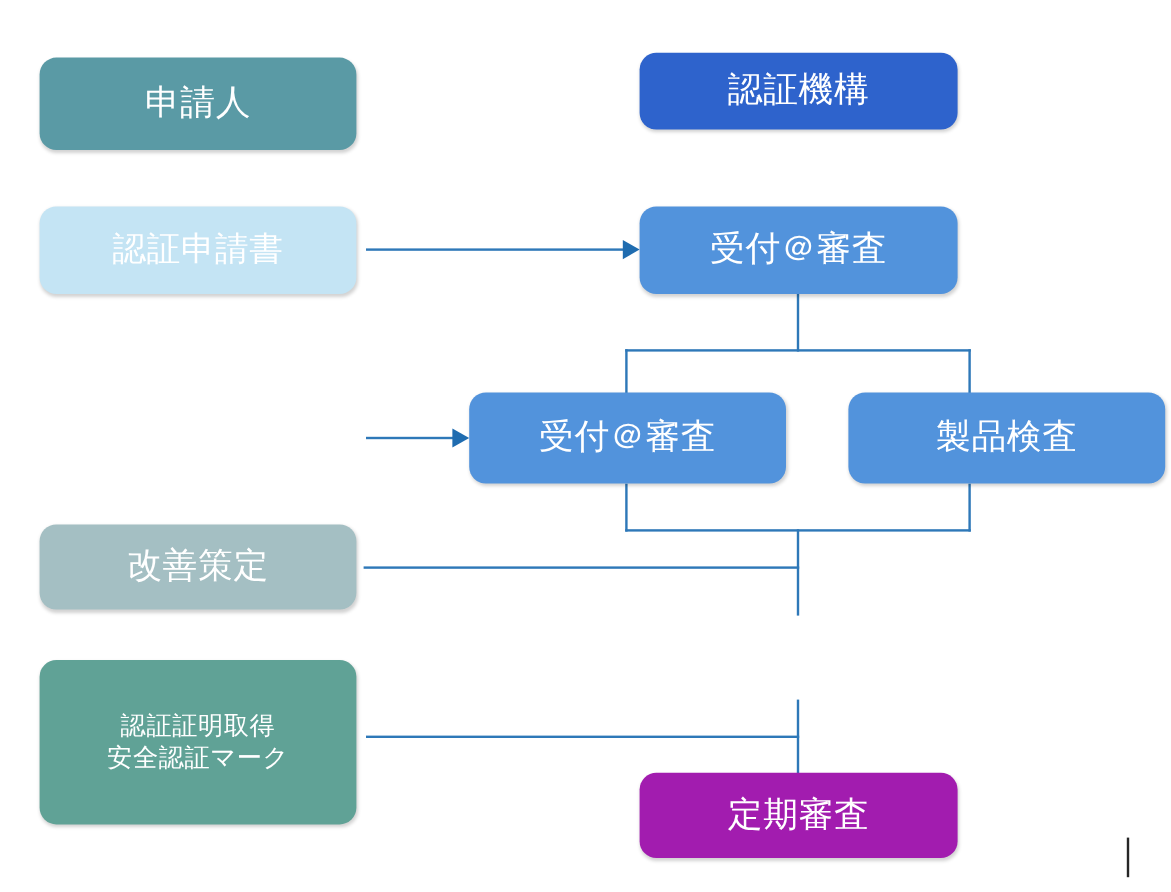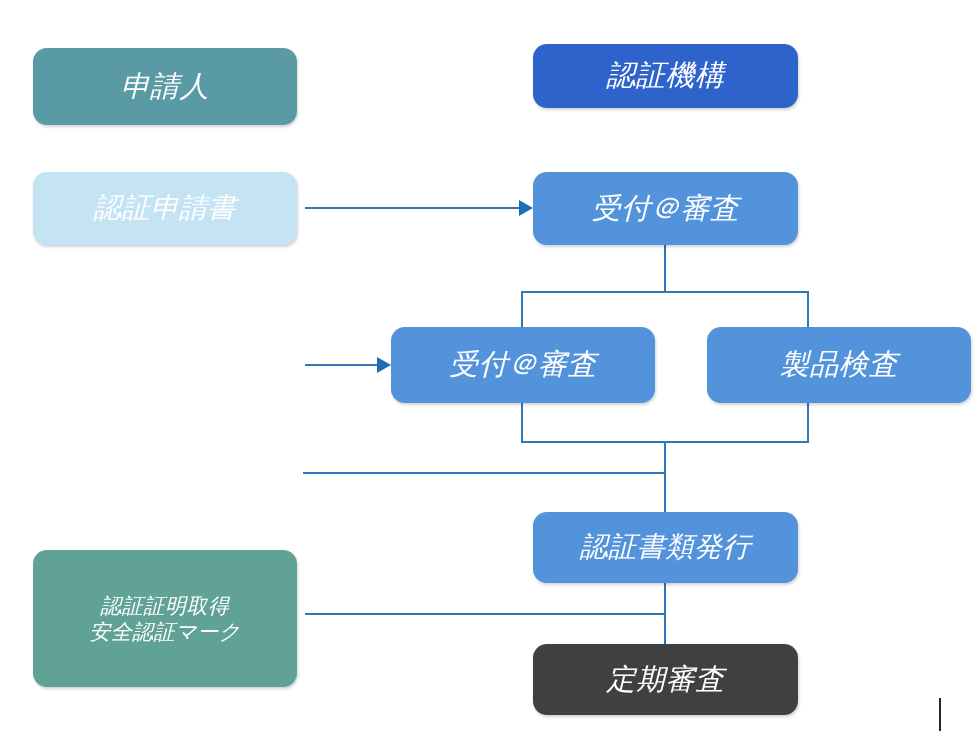--- a/index.html
+++ b/index.html
@@ -29,21 +29,20 @@
     box-sizing: border-box;
     line-height: 1.22;
     letter-spacing: 0.5px;
     box-shadow: 1px 2px 3px rgba(0,0,0,0.18);
     -webkit-font-smoothing: antialiased;
   }
   .node .label {
     display: block;
     white-space: pre-line;
     padding: 0 6px;
-    font-style: italic;
   }
   
   .conn {
     position: absolute;
     background: #2E78B8;
   }
   .conn.h { height: 2px; }
   .conn.v { width: 2px; }
   .arrowhead {
     position: absolute;
@@ -104,29 +103,29 @@
 
 
   <div class="node" style="left:391px; top:327px; width:264px; height:76px; background:#5293DC; font-size:29px;">
     <span class="label">受付＠審査</span>
   </div>
 
   <div class="node" style="left:674px; top:327px; width:264px; height:76px; background:#5293DC; font-size:29px;margin-left:33px;">
     <span class="label">製品検査</span>
   </div>
 
+  <div class="node" style="left:33px; top:437px; width:264px; height:71px; background:#A4BFC3; font-size:29px;">
+    <span class="label">改善策定</span>
+  </div>
 
-  <div class="node" style="left:533px; top:512px; width:265px; height:71px; background:#5293DC; font-size:28px;">
-    <span class="label">認証書類発行</span>
-  </div>
 
   <div class="node" style="left:33px; top:550px; width:264px; height:137px; background:#60A296; font-size:21px;">
     <span class="label">認証証明取得
 安全認証マーク</span>
   </div>
 
-  <div class="node" style="left:533px; top:644px; width:265px; height:71px; background:#404040; font-size:29px;">
+  <div class="node" style="left:533px; top:644px; width:265px; height:71px; background:#a21caf; font-size:29px;">
     <span class="label">定期審査</span>
   </div>
 
   <div class="tick" style="left:939px; top:698px; height:33px;"></div>
 
 </div>
 
 </body></html>

